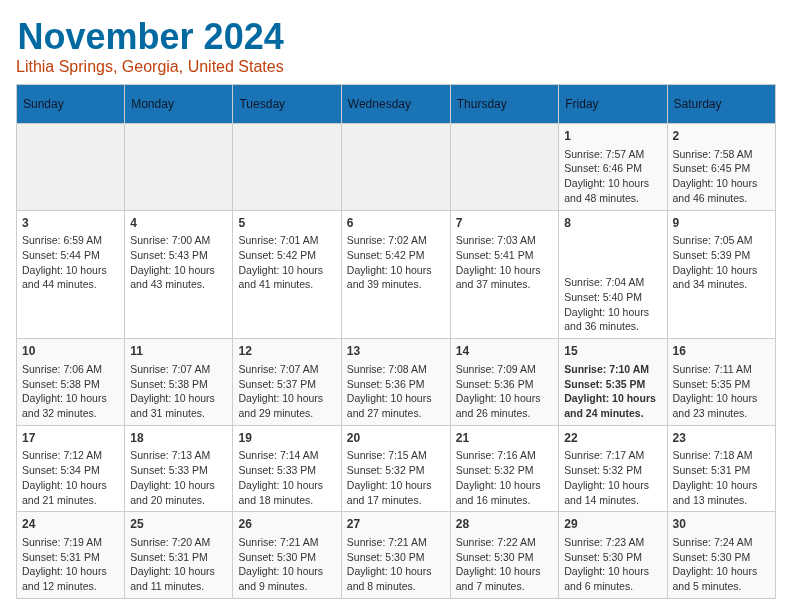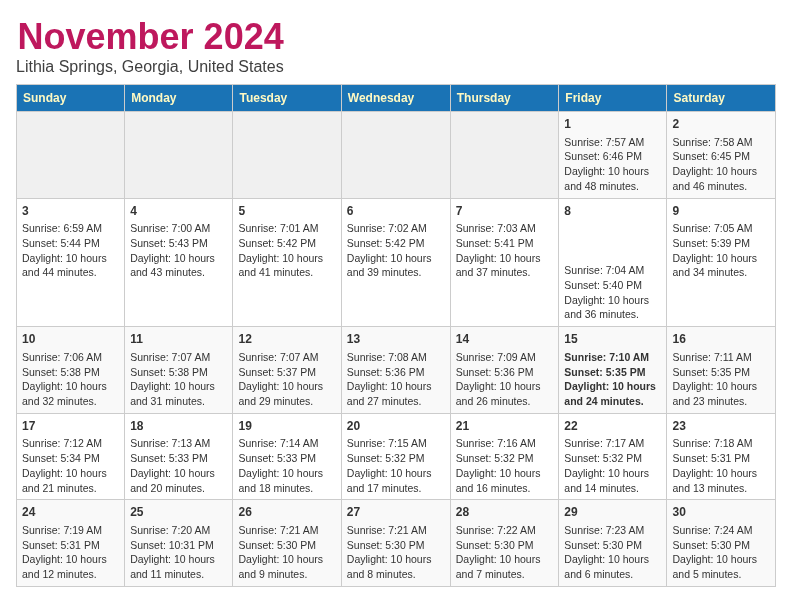--- a/index.html
+++ b/index.html
@@ -20,38 +20,38 @@
       display: flex;
       align-items: center;
       gap: 4px;
     }
     .title-block {
       text-align: right;
     }
     .month-title {
       font-size: 36px;
       font-weight: bold;
-      color: #be185d;
+      color: #0369a1;
     }
     .location-subtitle {
       font-size: 16px;
-      color: #404040;
+      color: #c2410c;
     }
     .calendar-table {
       width: 100%;
       border-collapse: collapse;
       font-size: 11px;
     }
     .calendar-table thead tr th {
       background-color: #1a73b5;
-      color: #fef9c3;
+      color: #0f172a;
       text-align: left;
-      padding: 6px 6px;
+      padding: 12px 6px;
       font-size: 12px;
-      font-weight: bold;
+      font-weight: normal;
       border: 1px solid #ccc;
     }
     .calendar-table tbody tr td {
       vertical-align: top;
       padding: 4px 5px;
       border: 1px solid #ccc;
       height: 80px;
       width: 110px;
       background: #fff;
       font-size: 10.5px;
@@ -275,21 +275,21 @@
         <td>
           <span class="day-number">24</span>
           <div style="white-space: pre-line;">Sunrise: 7:19 AM
 Sunset: 5:31 PM
 Daylight: 10 hours
 and 12 minutes.</div>
         </td>
         <td>
           <span class="day-number">25</span>
           <div style="white-space: pre-line;">Sunrise: 7:20 AM
-Sunset: 10:31 PM
+Sunset: 5:31 PM
 Daylight: 10 hours
 and 11 minutes.</div>
         </td>
         <td>
           <span class="day-number">26</span>
           <div style="white-space: pre-line;">Sunrise: 7:21 AM
 Sunset: 5:30 PM
 Daylight: 10 hours
 and 9 minutes.</div>
         </td>

